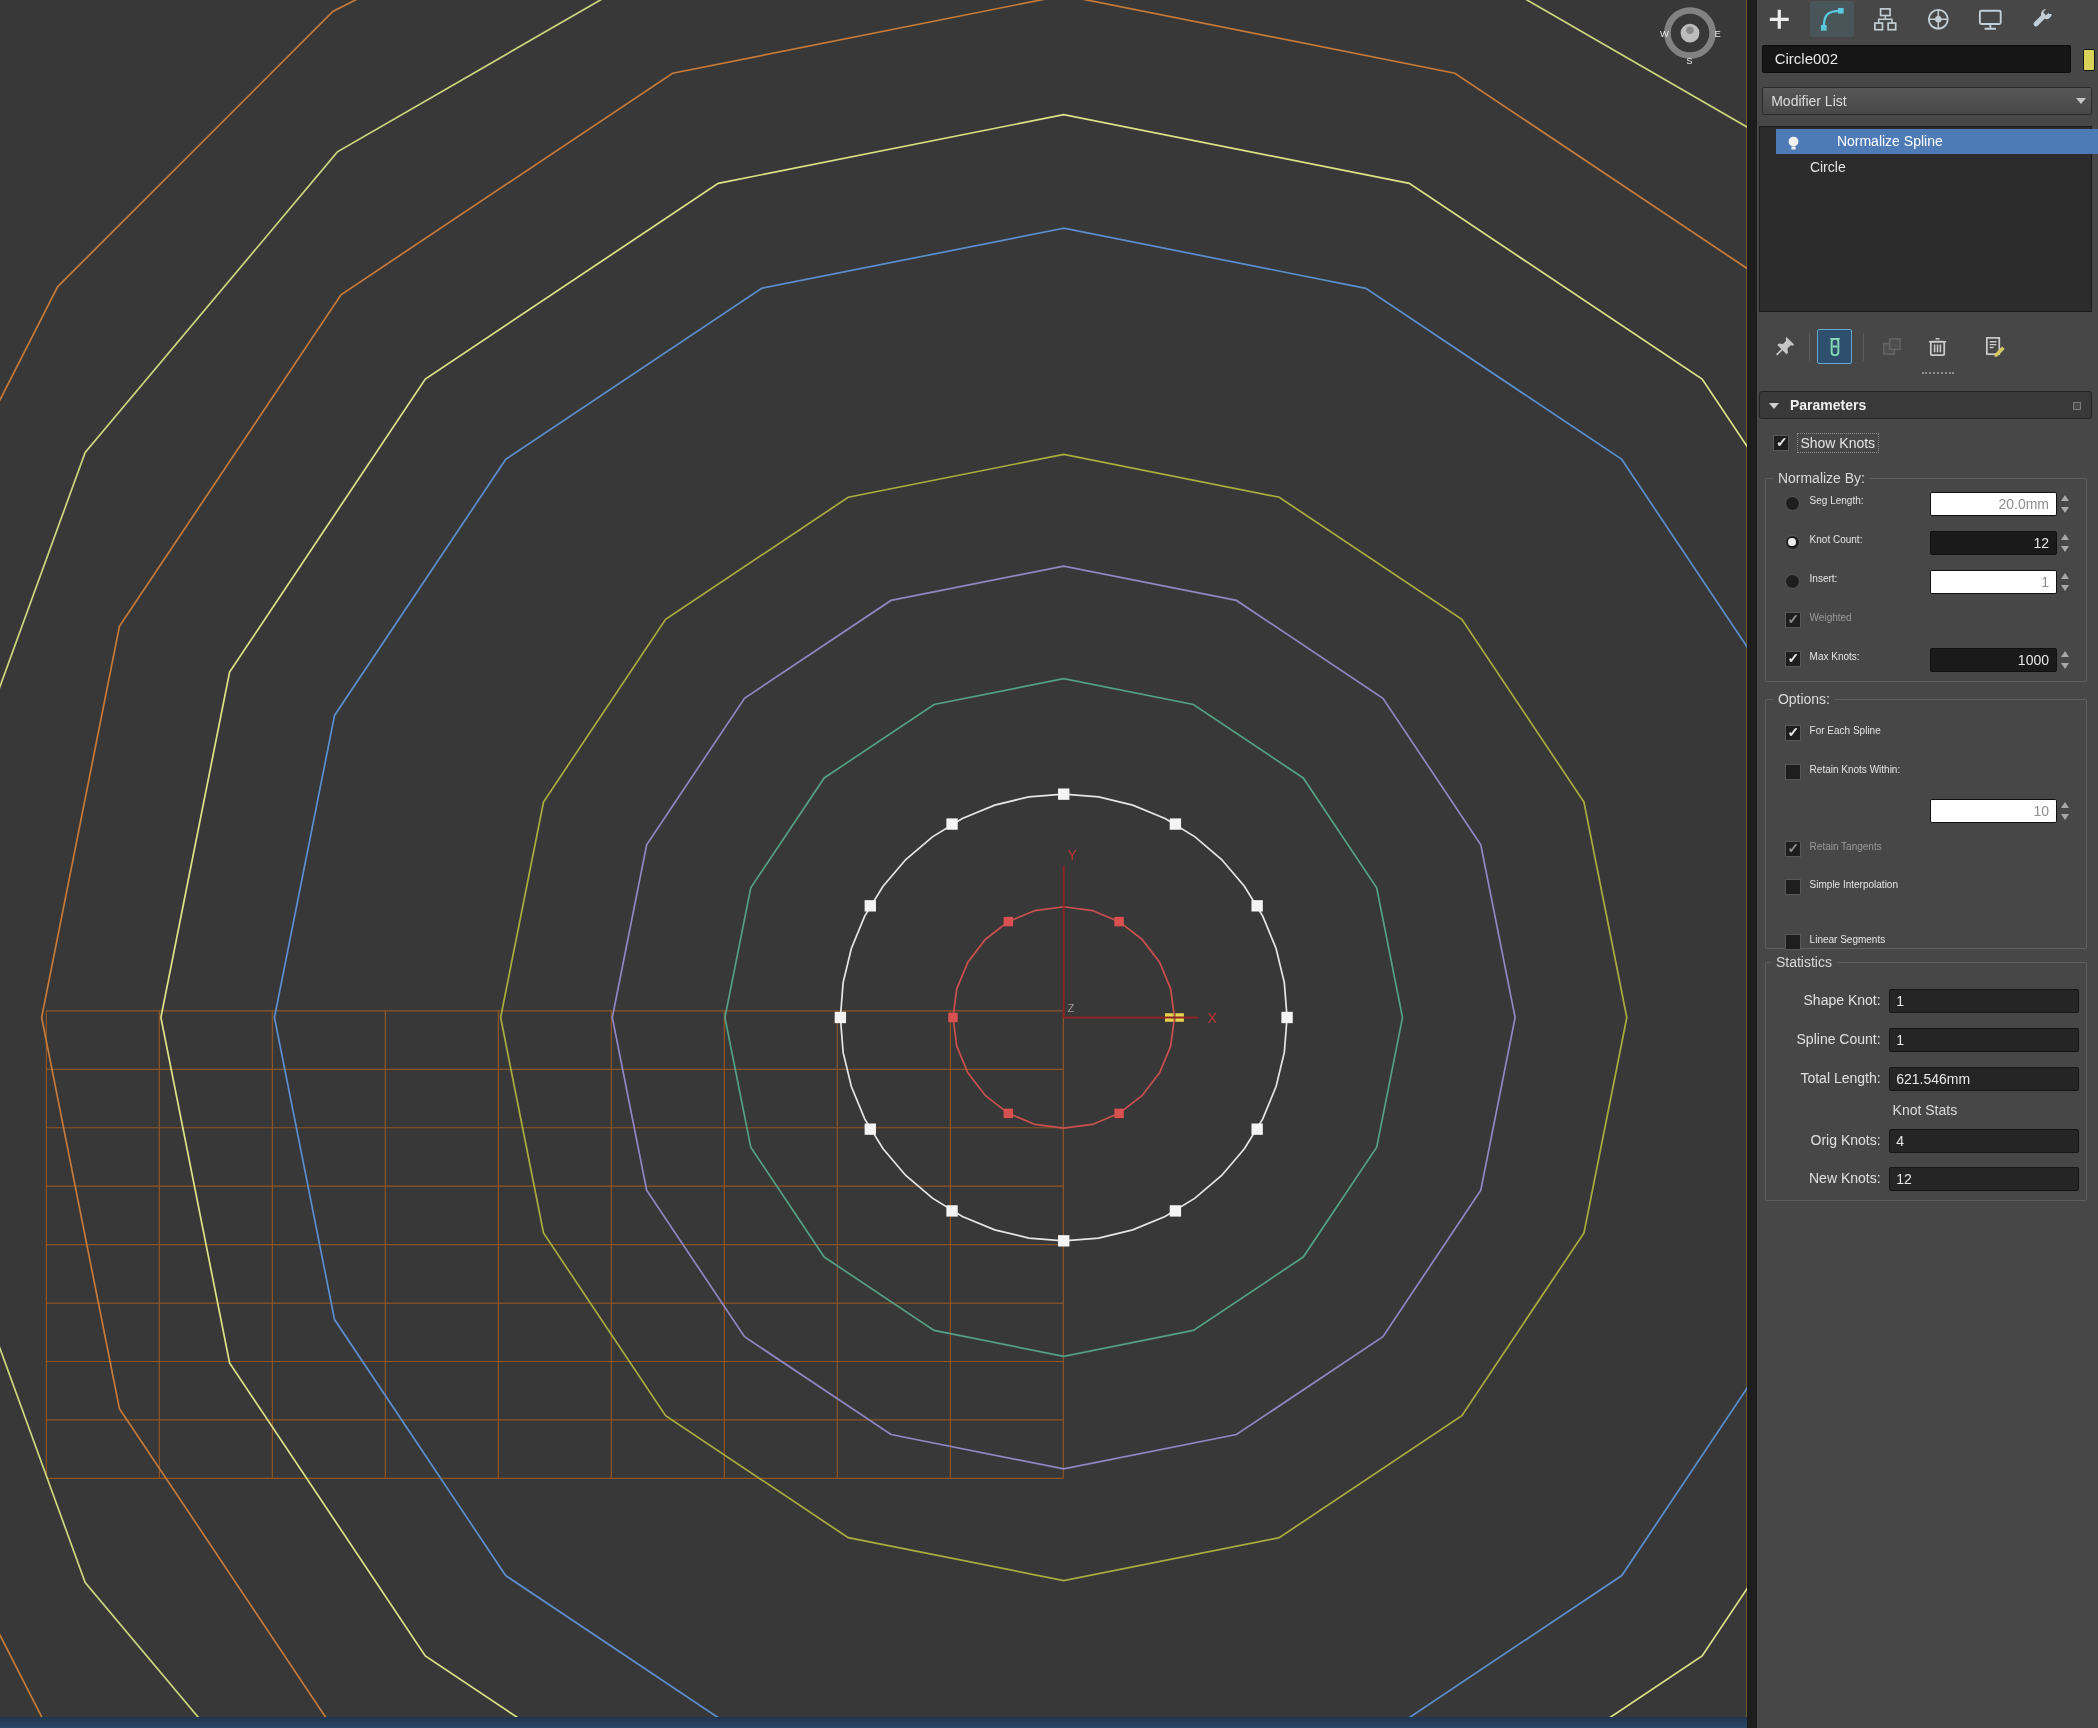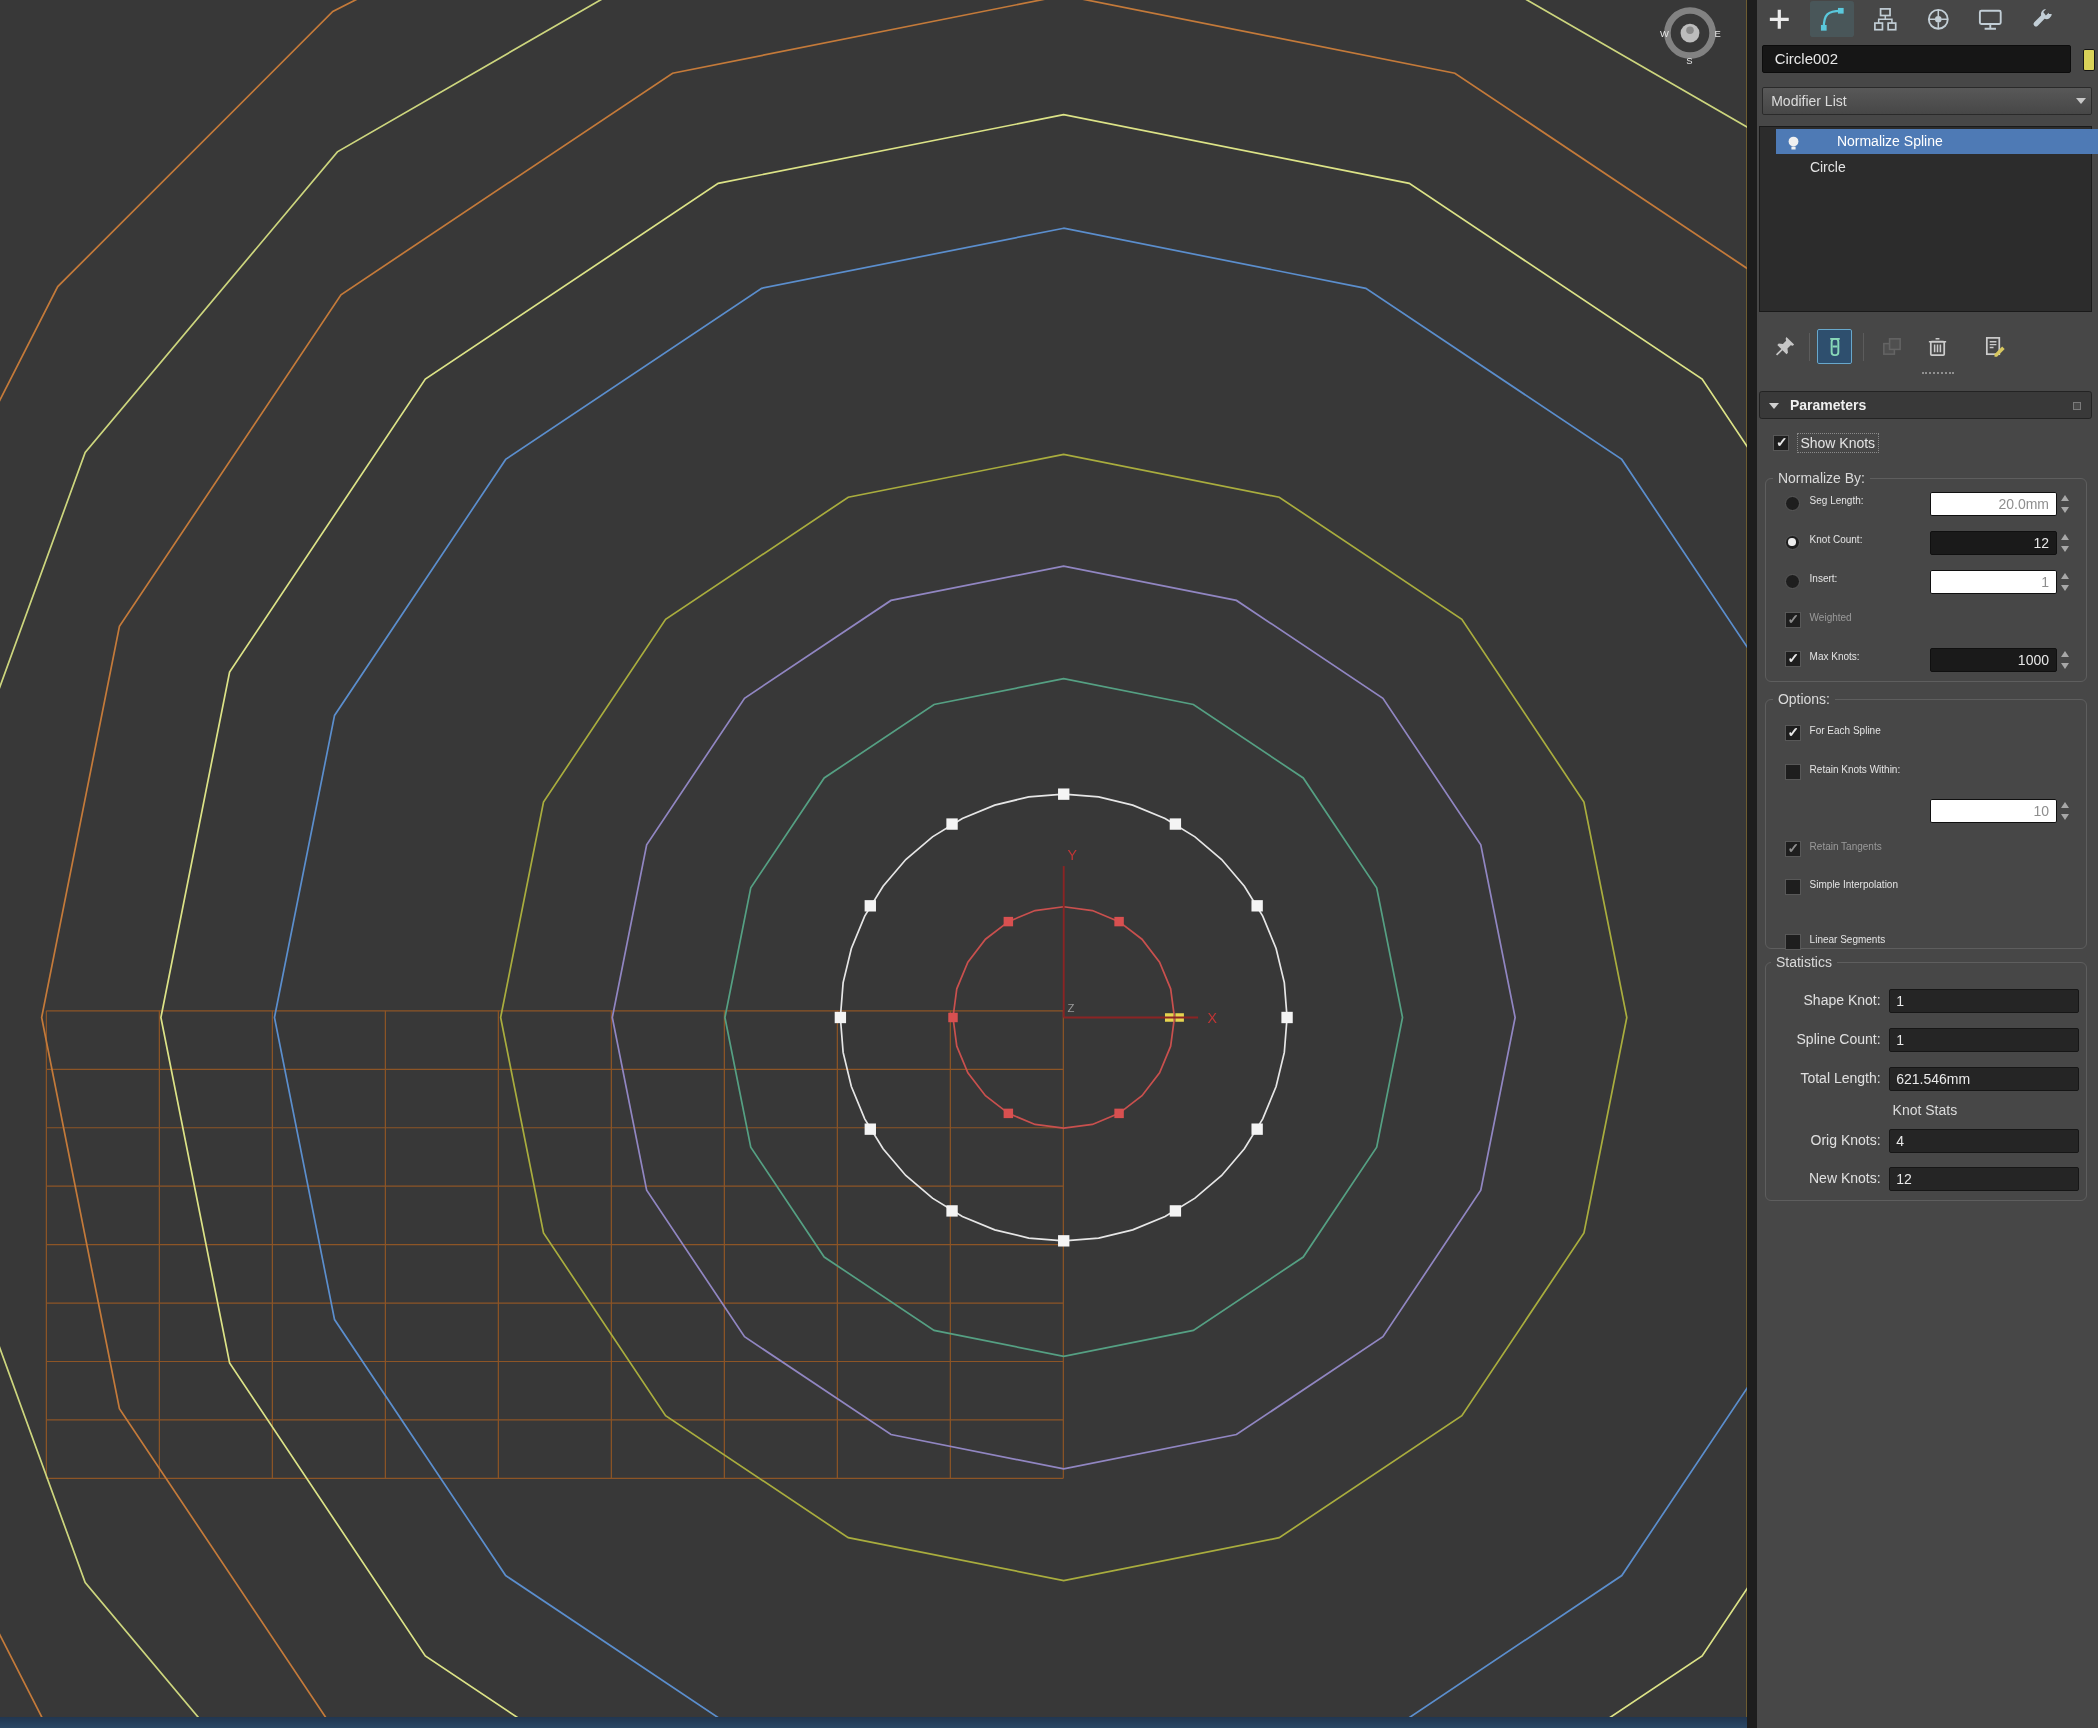--- a/index.html
+++ b/index.html
@@ -41,21 +41,21 @@
 #rollout-params .tri{position:absolute;left:9.5px;top:11.4px;width:0;height:0;border-left:5.7px solid transparent;border-right:5.7px solid transparent;border-top:6.6px solid #d0d0d0;}
 #rollout-params .title{margin-left:30px;}
 #rollout-params .pinbox{position:absolute;right:9.5px;top:9.5px;width:8.5px;height:8.5px;background:#4a4a4a;border:0.9px solid #7a7a7a;}
 
 #show-knots{position:absolute;left:16px;top:433px;display:flex;align-items:center;gap:7.6px;}
 .cb{width:16px;height:16px;background:#1e1e1e;border:0.9px solid #585858;position:relative;flex:none;}
 .cb.on::after{content:"\2713";color:#e8e8e8;font-size:14px;font-weight:bold;position:absolute;left:1.9px;top:-1.9px;}
 .cb.on.dis::after{color:#8f8f8f;}
 .dotlabel{border:0.9px dotted #8a8a8a;padding:0 2.8px;color:#e4e4e4;font-size:14px;line-height:18px;}
 
-.group{position:absolute;left:7.6px;width:322px;border:0.9px solid #5e5e5e;border-radius:6px;}
+.group{position:absolute;left:7.6px;width:322px;border:0.9px solid #5e5e5e;border-radius:1px;}
 .gtitle{position:absolute;left:7.6px;top:-9.5px;background:#474747;padding:0 4.7px;color:#dadada;font-size:14px;}
 .grow{position:absolute;left:0;width:100%;height:26.5px;}
 .radio{position:absolute;left:19px;top:4.7px;width:15px;height:15px;border-radius:50%;background:#1e1e1e;border:0.9px solid #585858;}
 .radio.on::after{content:"";position:absolute;left:2.8px;top:2.8px;width:7.6px;height:7.6px;border-radius:50%;background:#ececec;}
 .grow .cb{position:absolute;left:19px;top:3.8px;}
 .glabel{position:absolute;left:44px;top:3.8px;font-size:10px;color:#e4e4e4;white-space:nowrap;}
 .glabel.dis{color:#9a9a9a;}
 .vfield{position:absolute;left:164px;top:0.9px;width:127px;height:24px;background:#1a1a1a;border:0.9px solid #101010;color:#e8e8e8;font-size:14px;line-height:22px;text-align:right;padding-right:6.6px;border-radius:1.9px;}
 .vfield.dis{background:#ffffff;color:#8e8e8e;}
 .spinner{position:absolute;left:294px;top:0.9px;width:14px;height:24px;}

